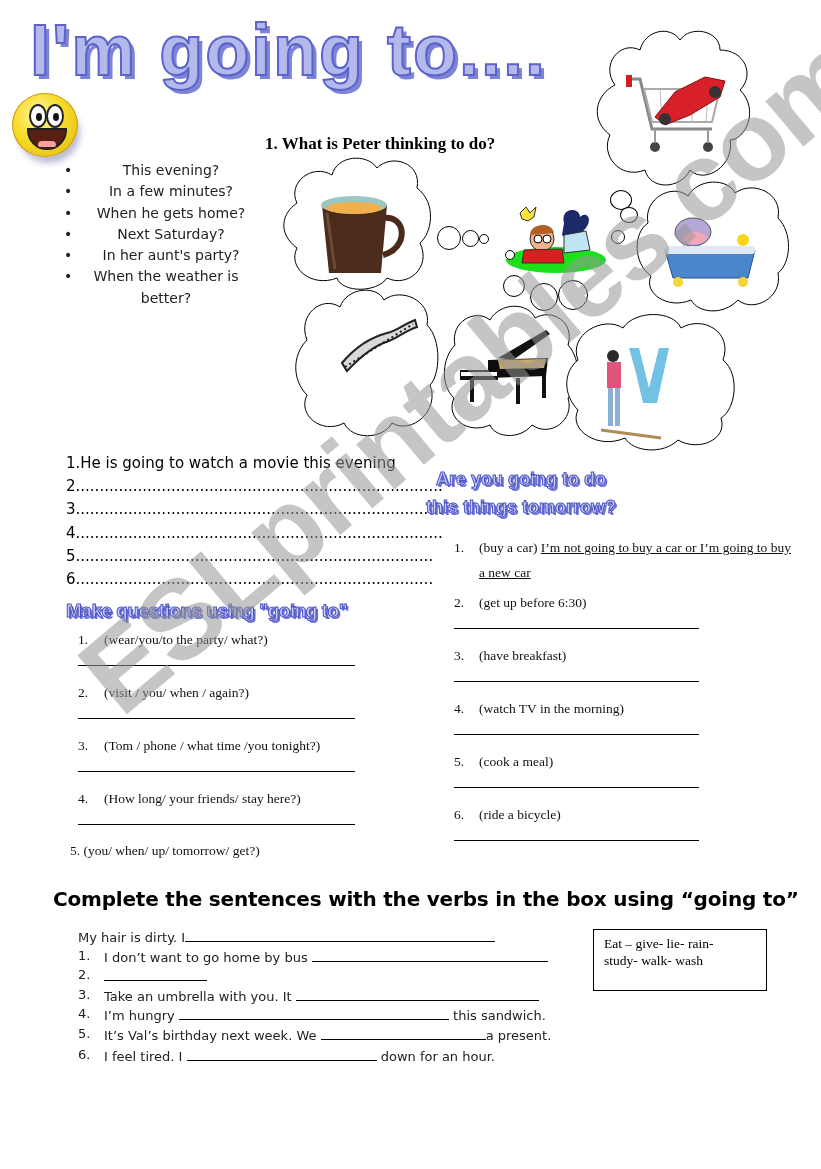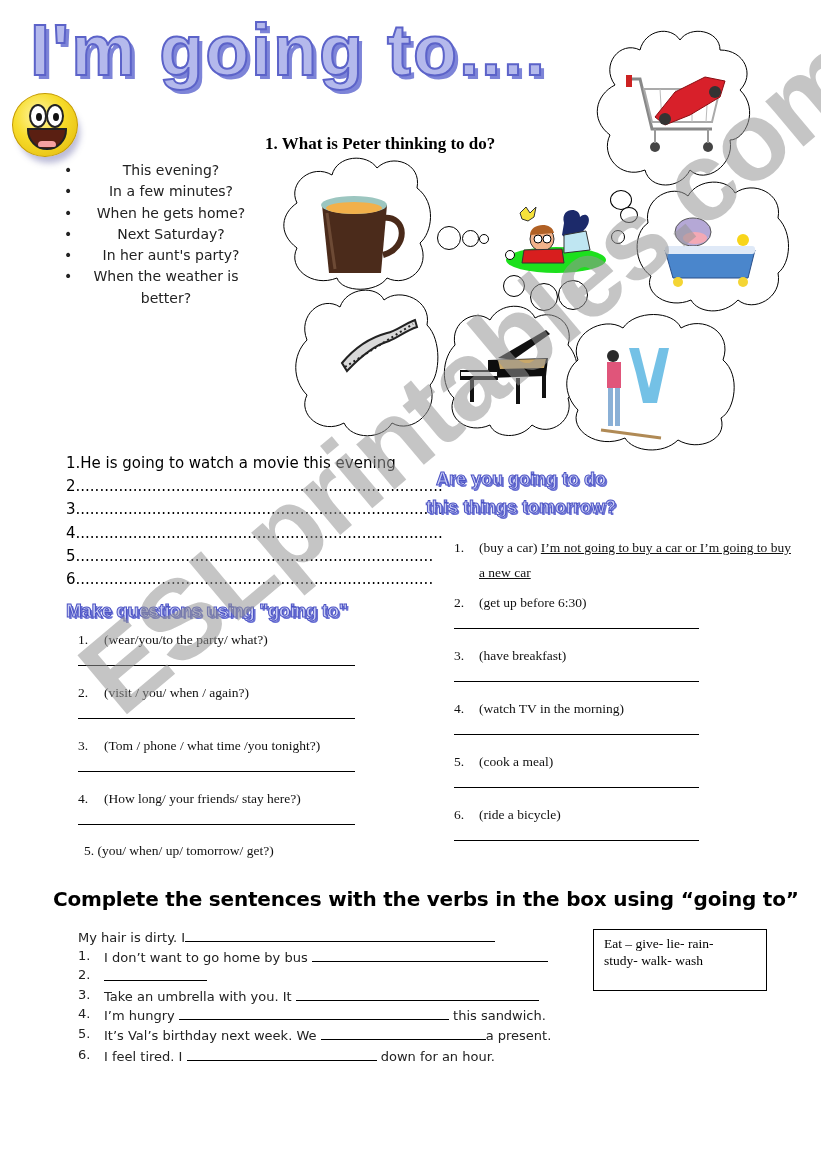--- a/index.html
+++ b/index.html
@@ -50,21 +50,21 @@
     .wordart { font-family: "Liberation Sans", sans-serif; font-weight: bold; color: #c9cdf3; -webkit-text-stroke: 1px #4b52c4; text-shadow: 2px 2px 0 #6a71d4; white-space: nowrap; }
     .make-q { left: 66px; top: 600px; font-size: 19px; letter-spacing: -0.5px; }
     .are-you { left: 416px; top: 465px; font-size: 18px; line-height: 28px; text-align: center; width: 210px; }
 
     .serif { font-family: "Liberation Serif", serif; font-size: 13.5px; color: #111; }
     .mq-list { left: 78px; top: 632px; width: 300px; }
     .mq-item { position: relative; height: 53px; }
     .mq-item .num { position: absolute; left: 0; top: 0; }
     .mq-item .txt { position: absolute; left: 26px; top: 0; white-space: nowrap; }
     .mq-item .line { position: absolute; left: 0; top: 33px; width: 277px; border-top: 1px solid #000; }
-    .mq-5 { left: 84px; top: 843px; white-space: nowrap; text-align: center; }
+    .mq-5 { left: 70px; top: 843px; white-space: nowrap; text-align: center; }
 
     .ay-list { left: 454px; top: 535px; width: 345px; }
     .ay-1 { position: relative; line-height: 25px; }
     .ay-1 .num { position: absolute; left: 0; top: 0; }
     .ay-1 .body { padding-left: 25px; }
     .ay-1 u { text-decoration: underline; }
     .ay-item { position: relative; height: 53px; }
     .ay-item .num { position: absolute; left: 0; top: 0; }
     .ay-item .txt { position: absolute; left: 25px; top: 0; white-space: nowrap; text-align: center; }
     .ay-item .line { position: absolute; left: 0; top: 33px; width: 245px; border-top: 1px solid #000; }

